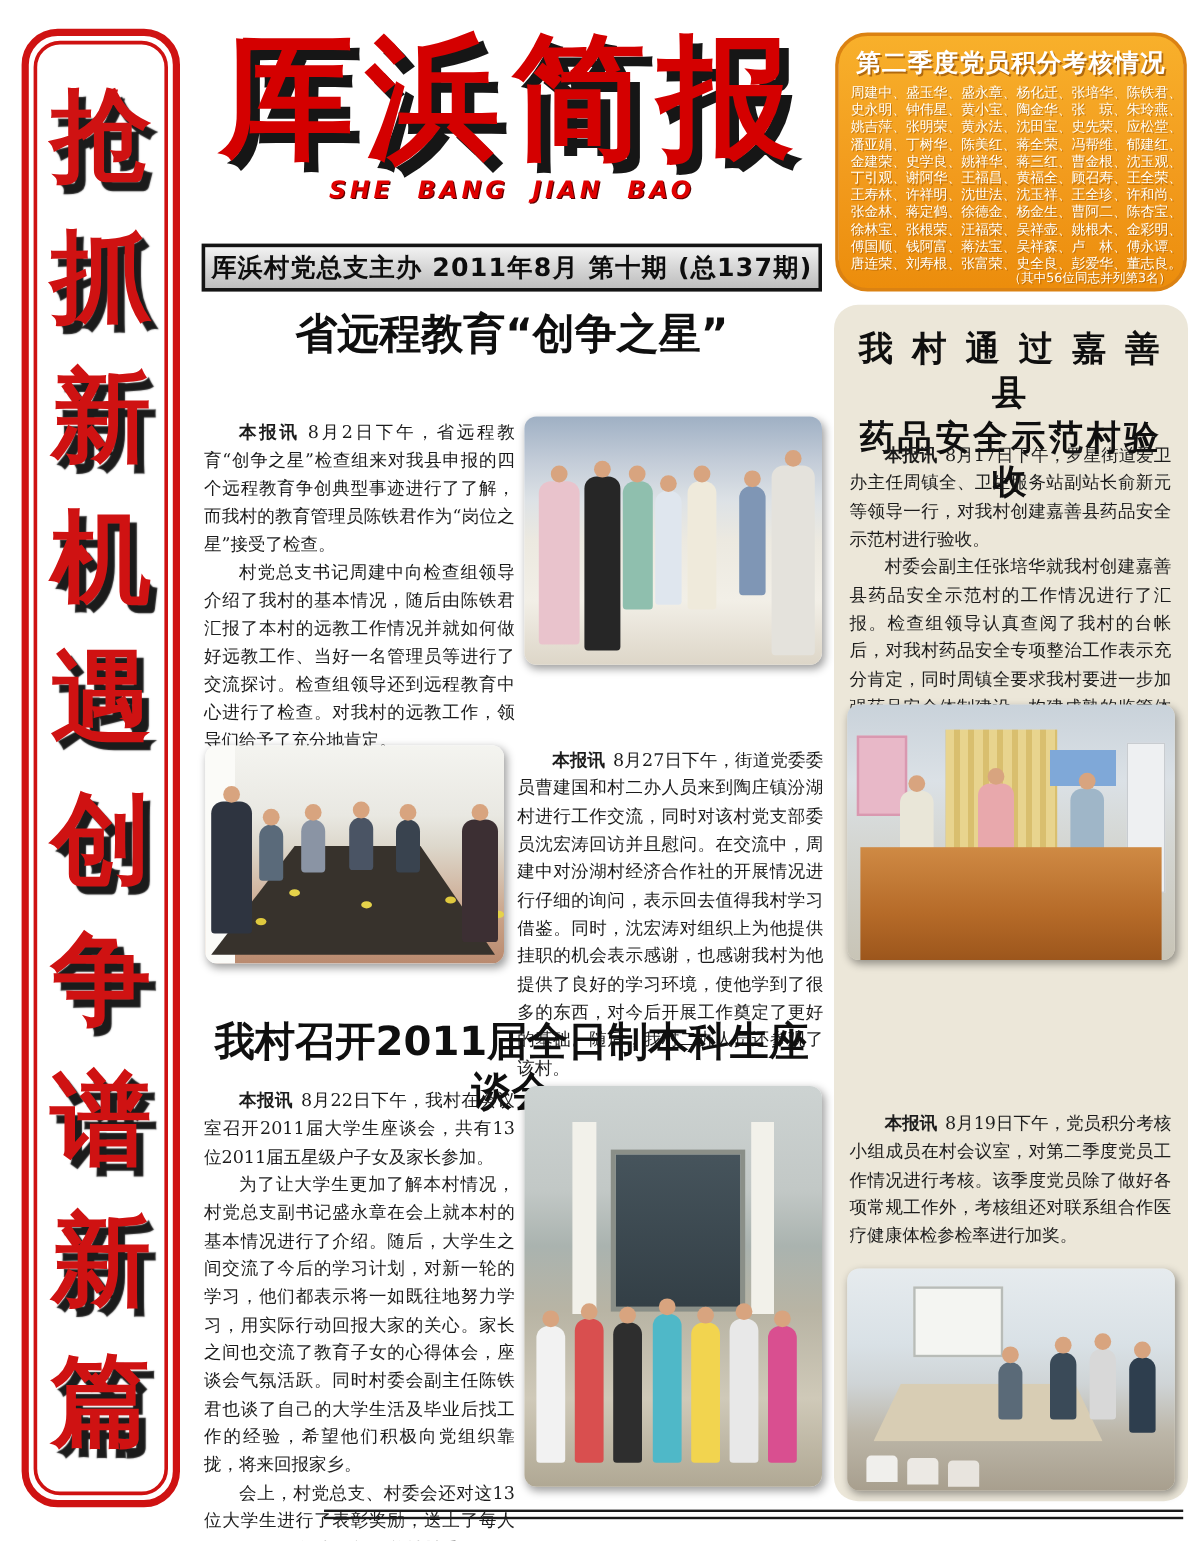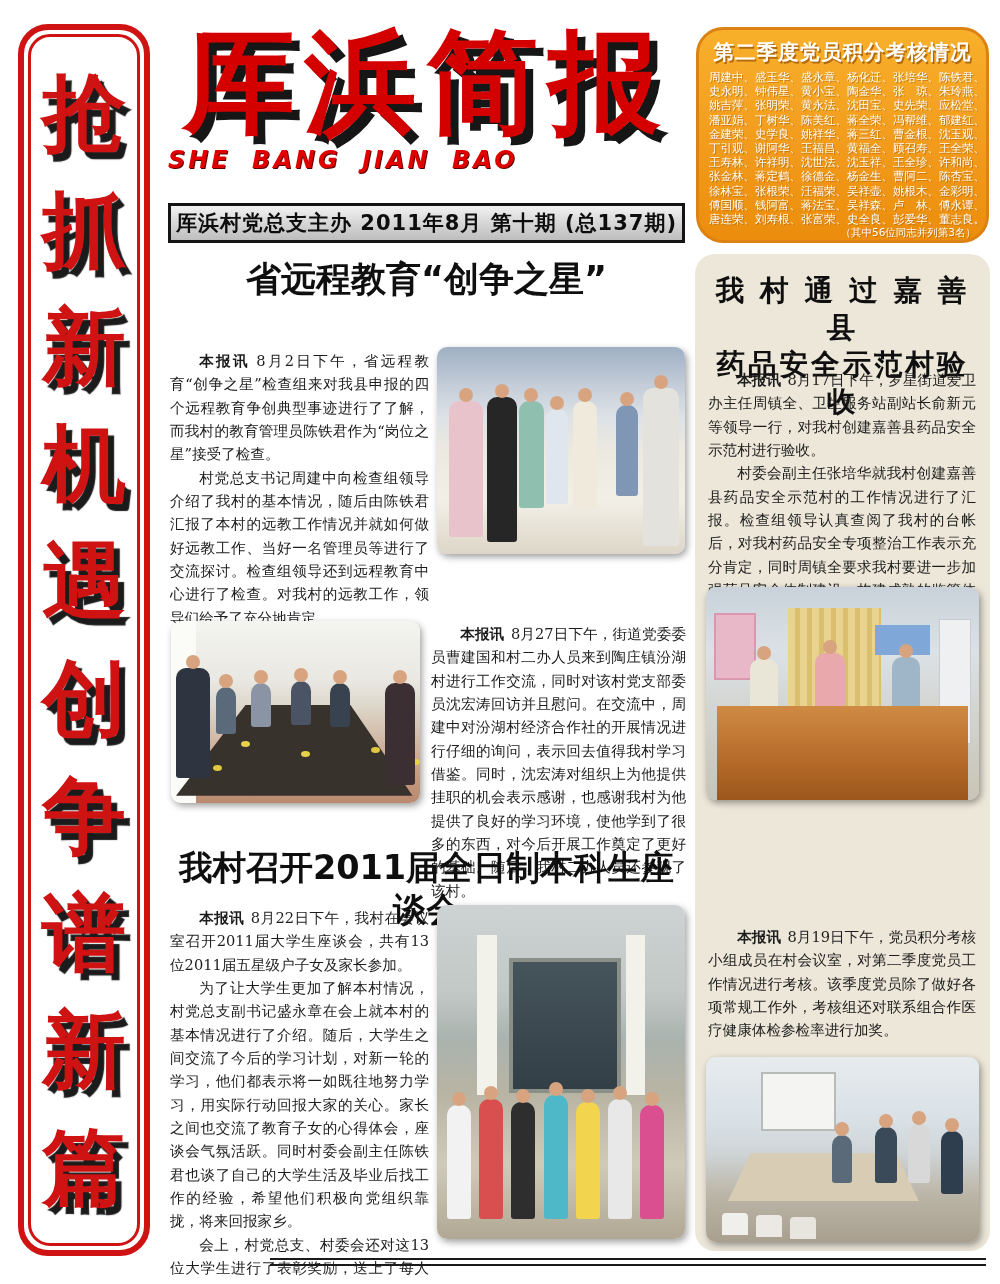--- a/index.html
+++ b/index.html
@@ -12,22 +12,22 @@
   .banner-inner{width:100%;height:100%;border:3px solid #cf1212;border-radius:22px;
           display:flex;flex-direction:column;justify-content:space-between;
           align-items:center;padding:34px 0;box-sizing:border-box;}
   .banner-char{font-size:84px;line-height:1;font-weight:bold;color:#cf1212;
           text-shadow:6px 7px 1px #1b1b1b;}
 
   
   .masthead-title{position:absolute;left:168px;top:18px;width:517px;text-align:center;
           font-size:112px;line-height:1.15;font-weight:bold;color:#d40000;
           letter-spacing:10px;text-shadow:8px 8px 0 #161616;white-space:nowrap;}
-  .masthead-sub{position:absolute;left:168px;top:146px;width:517px;text-align:left;
-          font-size:24px;font-weight:bold;font-style:italic;color:#e00000;
+  .masthead-sub{position:absolute;left:168px;top:146px;width:517px;text-align:center;
+          font-size:20px;font-weight:bold;font-style:italic;color:#e00000;
           letter-spacing:3px;word-spacing:10px;text-shadow:1px 1px 0 #5a0000;}
   .info-bar{position:absolute;left:168px;top:203px;width:517px;height:40px;
           border:3px solid #141414;box-sizing:border-box;
           background:linear-gradient(180deg,#f2f2f2 0%,#d9d9d9 45%,#bdbdbd 100%);
           display:flex;align-items:center;justify-content:center;
           font-size:21px;font-weight:bold;color:#0d0d0d;letter-spacing:1px;}
 
   
   .score-box{position:absolute;left:696px;top:27px;width:293px;height:216px;
           border-radius:27px;border:3px solid #db8212;box-sizing:border-box;

